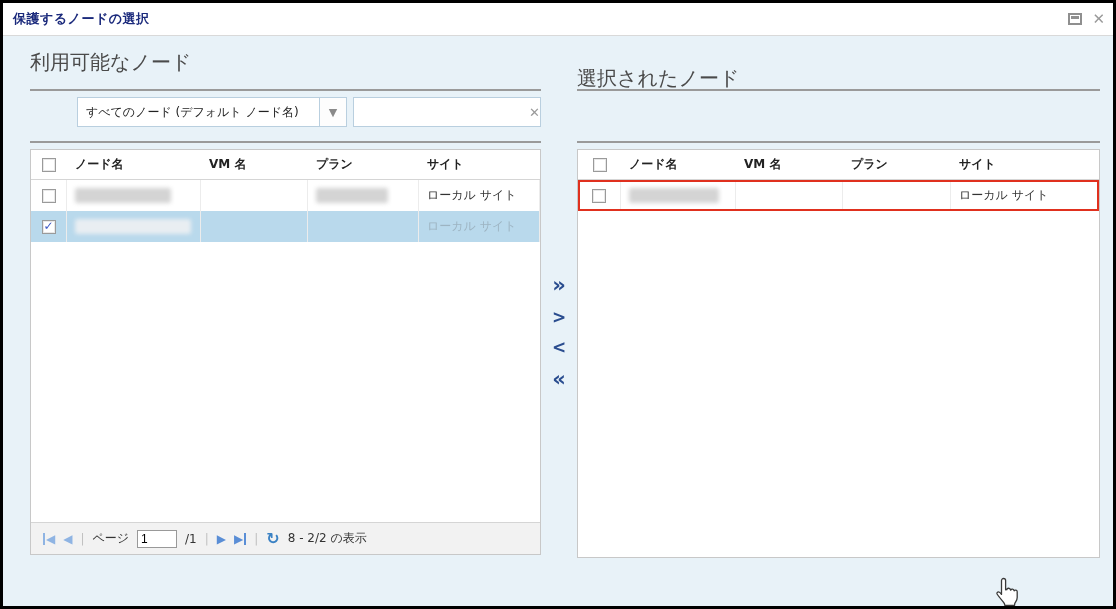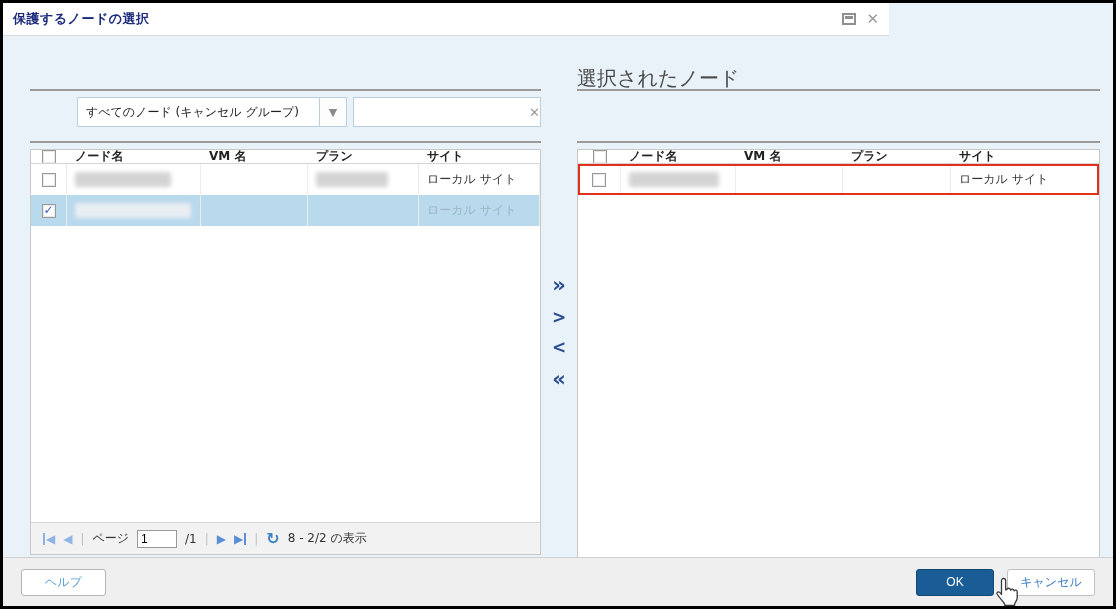--- a/index.html
+++ b/index.html
@@ -6,21 +6,21 @@
   html,body { width:1116px; height:609px; font-family:"DejaVu Sans","Liberation Sans",sans-serif; }
   body { background:#fff; }
 
   .dialog {
     position:relative; width:1116px; height:609px;
     border:3px solid #000; background:#e8f2f8; overflow:hidden;
   }
 
   
   .titlebar {
-    position:absolute; left:0; top:0; width:886px; height:33px;
+    position:absolute; left:0; top:0; width:1112px; height:33px;
     background:#fff; border-bottom:1px solid #d9d9d9;
     display:flex; align-items:center; padding:14px 10px;
   }
   .titlebar .title { font-size:13px; font-weight:bold; color:#1b2a7c; letter-spacing:.5px; }
   .win-controls { margin-left:auto; display:flex; align-items:center; gap:10px; }
   .restore-box { width:14px; height:12px; border:2px solid #8f8f8f; position:relative; display:inline-block; }
   .restore-box::after { content:""; position:absolute; left:1px; right:1px; top:1px; height:3px; background:#8f8f8f; }
   .close-glyph { color:#9a9a9a; font-size:15px; font-weight:bold; line-height:1; cursor:default; }
 
   
@@ -46,21 +46,21 @@
     background:#fff; border:1px solid #b9cfdf; display:flex; align-items:center;
   }
   .searchbox input { flex:1; border:none; outline:none; height:100%; padding:0 6px; font-size:12px; background:transparent; }
   .searchbox .clear { color:#9a9a9a; font-size:13px; padding:0 8px; cursor:default; }
 
   
   .grid { position:absolute; background:#fff; border:1px solid #c8c8c8; }
   .grid-l { left:27px; top:112px; width:511px; height:406px; }
   .grid-r { left:574px; top:112px; width:523px; height:409px; }
 
-  .g-header { display:flex; height:14px; align-items:center; border-bottom:1px solid #d5d5d5; font-size:12px; font-weight:bold; color:#222; }
+  .g-header { display:flex; height:30px; align-items:center; border-bottom:1px solid #d5d5d5; font-size:12px; font-weight:bold; color:#222; }
   .g-row { display:flex; height:31px; align-items:center; font-size:12px; color:#333; position:relative;justify-content:center; }
   .g-row .cell { border-right:1px solid #ececec; }
   .g-row.selected { background:#b9d9ec; }
   .g-row.selected .site-text { color:#9db4c2; }
   .g-row.red-outline { outline:2px solid #e0301e; outline-offset:-2px; }
 
   .cell { height:100%; display:flex; align-items:center; padding:0 8px; overflow:hidden; }
   .c-cb  { width:36px; justify-content:center; padding:0; }
   .grid-l .c-node { width:134px; } .grid-l .c-vm { width:107px; } .grid-l .c-plan { width:111px; } .grid-l .c-site { flex:1; }
   .grid-r .c-cb { width:43px; } .grid-r .c-node { width:115px; } .grid-r .c-vm { width:107px; } .grid-r .c-plan { width:108px; } .grid-r .c-site { flex:1; }
@@ -111,25 +111,26 @@
   <div class="titlebar">
     <span class="title">保護するノードの選択</span>
     <span class="win-controls">
       <span class="restore-box"></span>
       <span class="close-glyph">✕</span>
     </span>
   </div>
 
   <div class="content">
 
+    <div class="panel-title" style="left:27px; top:12px;">利用可能なノード</div>
     <div class="hline" style="left:27px; top:52px; width:511px;"></div>
 
     <span class="grp-label" style="left:29px; top:68px;margin-top:46px;">グループ</span>
     <div class="dropdown">
-      <span class="dd-text">すべてのノード (キャンセル グループ)</span>
+      <span class="dd-text">すべてのノード (デフォルト ノード名)</span>
       <span class="dd-arrow">▼</span>
     </div>
     <div class="searchbox">
       <input type="text" placeholder="" style="">
       <span class="clear">✕</span>
     </div>
     <div class="hline" style="left:27px; top:104px; width:511px;"></div>
 
     <div class="grid grid-l">
       <div class="g-header">
@@ -222,25 +223,18 @@
         <div class="cell c-vm"></div>
         <div class="cell c-plan"></div>
         <div class="cell c-site">
             <span class="site-text">ローカル サイト</span>
           </div>
       </div>
     </div>
 
   </div>
 
-  <div class="footer">
-    <button class="btn btn-help">ヘルプ</button>
-    <div class="right-group">
-      <button class="btn btn-ok">OK</button>
-      <button class="btn btn-cancel">キャンセル</button>
-    </div>
-  </div>
 
   <svg class="cursor" viewBox="0 0 32 32">
     <path d="M12.5 3.5c1.2 0 2.1.9 2.1 2.1v9.2l1.2-.2c.2-1.9 3.6-1.8 3.7.4l.4.1c.5-1.5 3-1.2 3.1.6l.3.1c.6-1.1 2.9-.8 2.9 1v5.6c0 2.9-1.5 4.1-2.4 6l-.3 2.1h-9.6l-.5-1.9c-.8-1.6-2.4-3.1-3.6-4.7-1-1.4-2.9-3.5-3.7-4.9-.5-1 .3-2.1 1.4-2.1 1.1 0 2.3 1.5 3 2.5V5.6c0-1.2.9-2.1 2-2.1z" fill="#ffffff" stroke="#3a3a3a" stroke-width="1.3" stroke-linejoin="round"></path>
   </svg>
 
 </div>
 
 </body></html>

